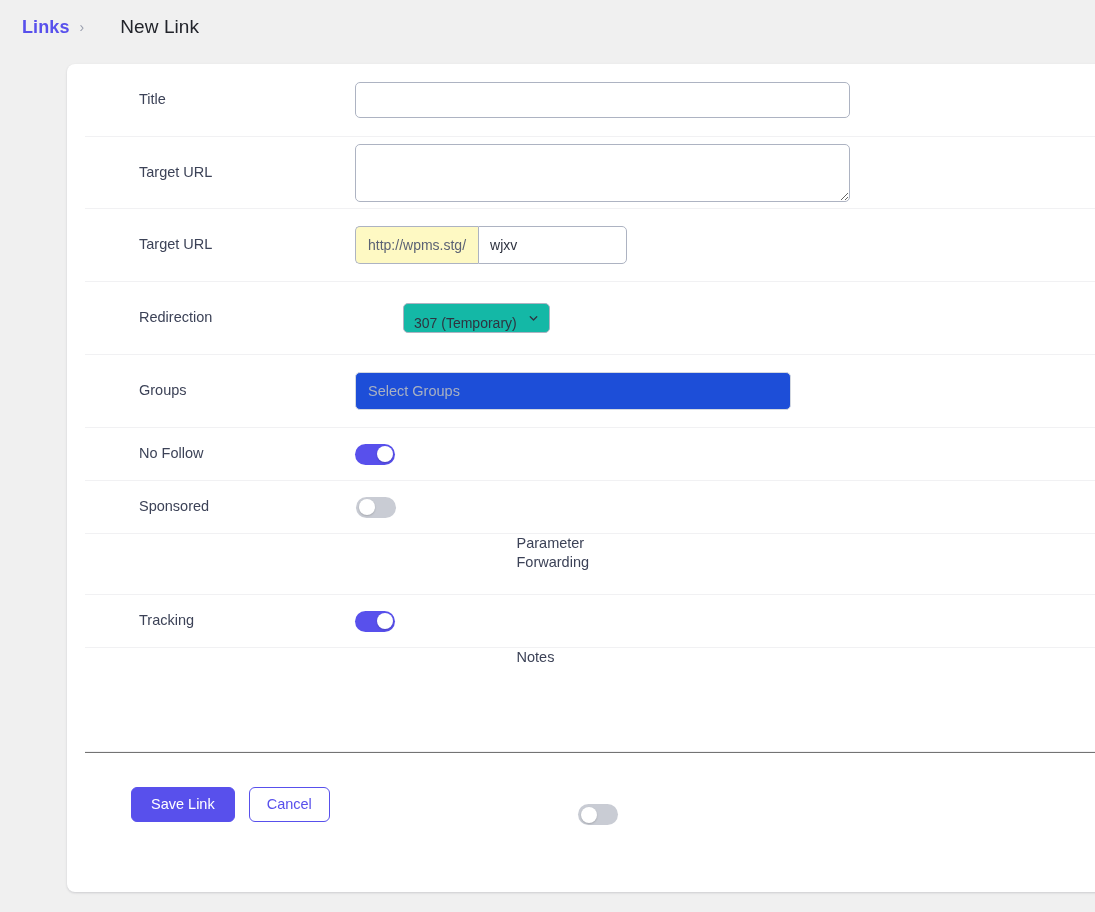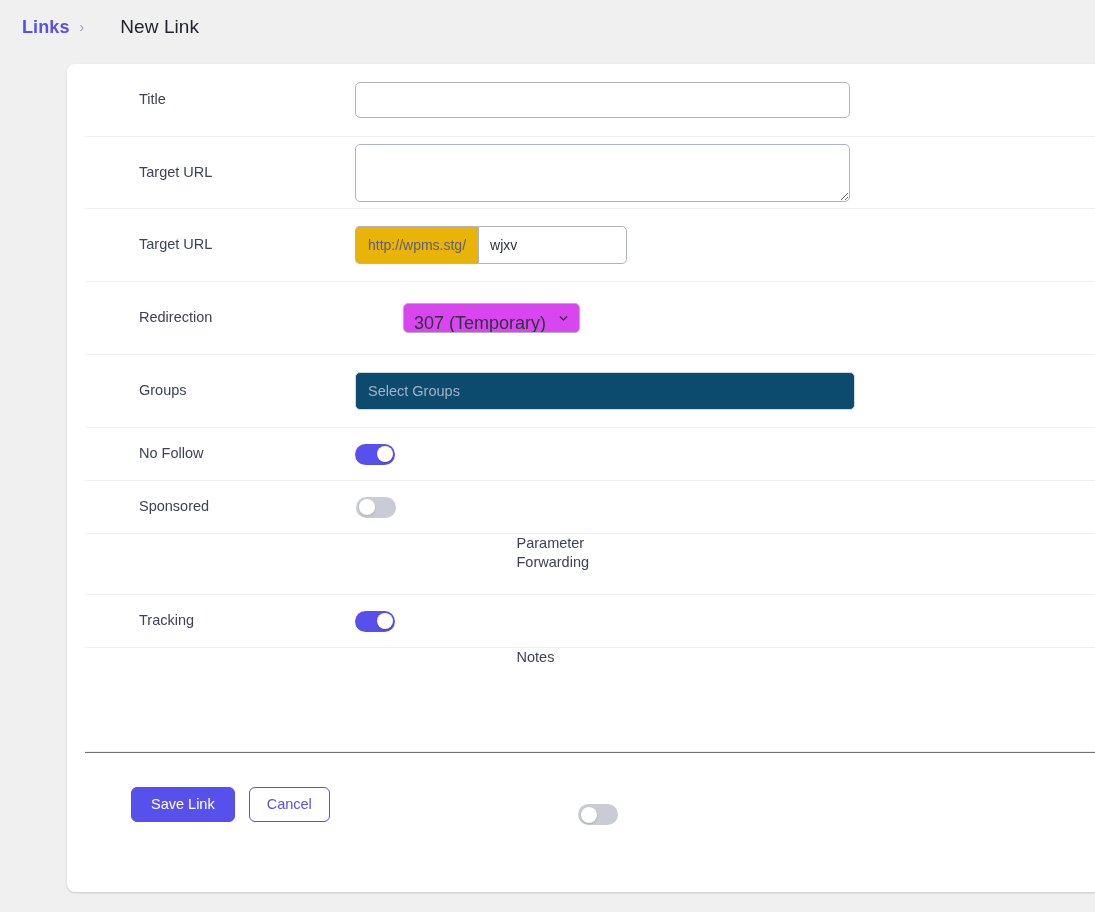--- a/index.html
+++ b/index.html
@@ -118,21 +118,21 @@
     display: block;
   }
   .text-area.notes { height: 76px; }
 
   
   .input-group { display: flex; align-items: stretch; height: 38px; }
   .group-addon {
     display: flex;
     align-items: center;
     padding: 0 12px;
-    background: #eab308;
+    background: #fef9c3;
     border: 1px solid #adb3c2;
     border-right: none;
     border-radius: 5px 0 0 5px;
     color: #5b6274;
     font-size: 14px;
     white-space: nowrap;
   }
   .group-input {
     width: 149px;
     border: 1px solid #adb3c2;
@@ -147,43 +147,43 @@
 
   
   .select-wrap { position: relative; display: inline-block; }
   .select-box {
     appearance: none;
     -webkit-appearance: none;
     height: 30px;
     padding: 9px 32px 0 10px;
     border: 1px solid #adb3c2;
     border-radius: 5px;
-    background: #d946ef;
-    font-family: "Liberation Sans", sans-serif;
-    font-size: 18px;
+    background: #14b8a6;
+    font-family: "Liberation Sans", sans-serif;
+    font-size: 14px;
     color: #2f3340;
     outline: none;
     cursor: pointer;
   }
   .select-chevron {
     position: absolute;
     right: 10px;
     top: 50%;
     transform: translateY(-50%);
     pointer-events: none;
     line-height: 0;
   }
 
   
   .groups-field {
-    width: 500px;
+    width: 436px;
     height: 38px;
     border: 1px solid #d3d8e0;
     border-radius: 5px;
-    background: #0c4a6e;
+    background: #1d4ed8;
     display: flex;
     align-items: center;
     padding: 0 12px;
     cursor: text;
   }
   .groups-placeholder {
     color: #a9b1c2;
     font-size: 14.5px;
   }
 

